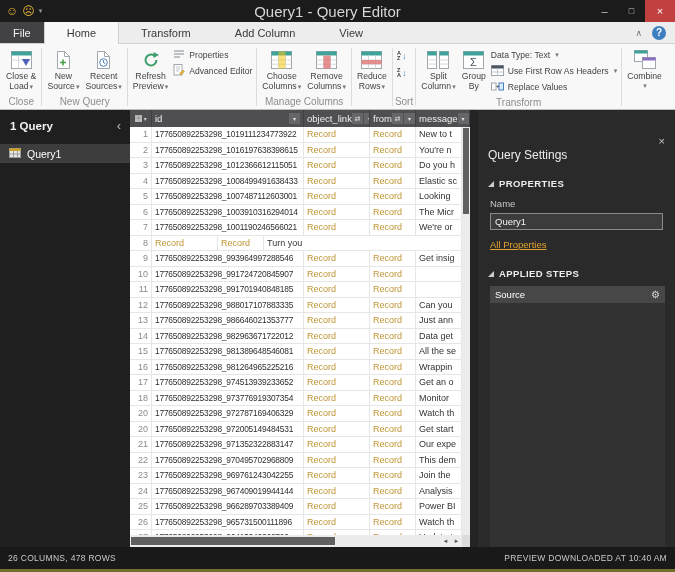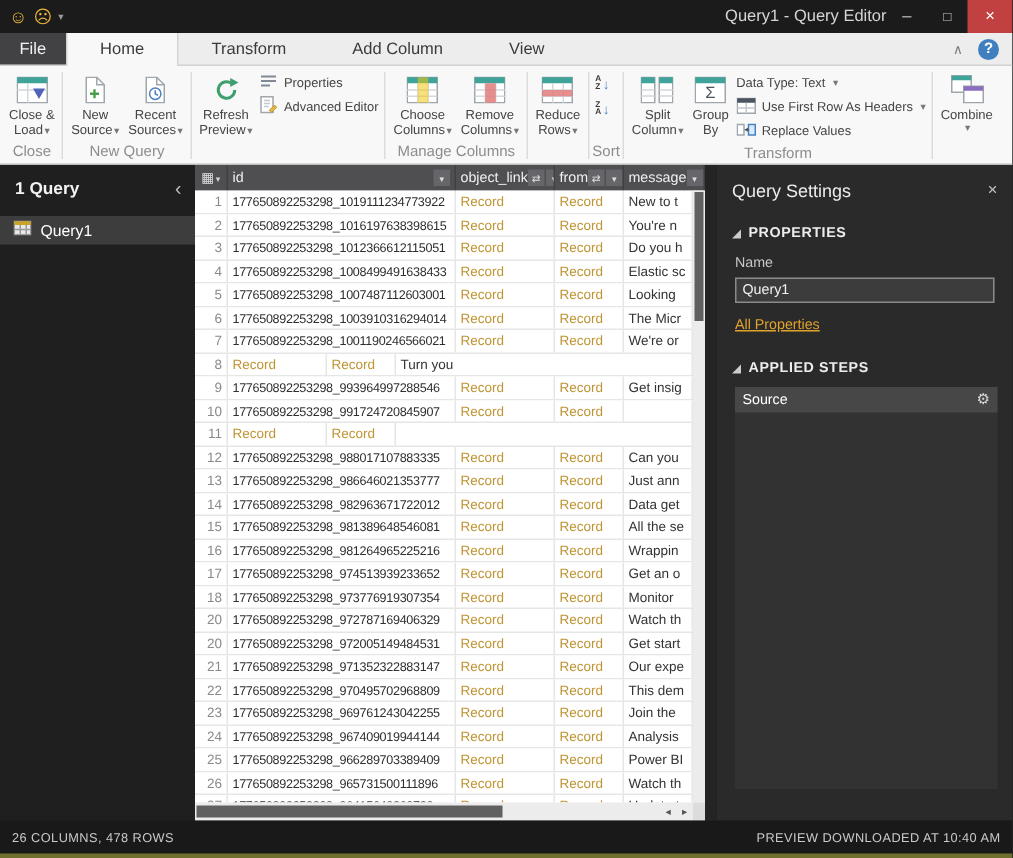--- a/index.html
+++ b/index.html
@@ -5,21 +5,21 @@
   html,body{margin:0;padding:0;}
   *{box-sizing:border-box;}
   body{width:675px;height:572px;font-family:"Liberation Sans",sans-serif;background:#242424;position:relative;overflow:hidden;}
   .window{position:absolute;inset:0;}
 
   
   .titlebar{position:absolute;top:0;left:0;width:675px;height:22px;background:#1b1b1b;display:flex;align-items:center;}
   .tb-left{display:flex;align-items:center;gap:4px;padding-left:6px;min-width:64px;}
   .feedback-icon{color:#e9b53a;font-size:12px;line-height:1;}
   .qa-dd{color:#9a9a9a;font-size:7px;}
-  .tb-title{flex:1;text-align:right;color:#d6d6d6;font-size:11px;}
+  .tb-title{flex:1;text-align:center;color:#d6d6d6;font-size:15px;}
   .tb-controls{display:flex;height:22px;}
   .wbtn{width:27px;height:22px;display:flex;align-items:center;justify-content:center;color:#c9c9c9;font-size:11px;}
   .wbtn.max{font-size:9px;}
   .wbtn.close-btn{background:#c14040;color:#fff;width:30px;}
 
   
   .tabrow{position:absolute;top:22px;left:0;width:675px;height:22px;background:#ededed;border-bottom:1px solid #d2d2d2;display:flex;align-items:stretch;}
   .file-tab{background:#424245;color:#f2f2f2;font-size:11px;padding:0 13px;display:flex;align-items:center;}
   .tab{font-size:11px;color:#3a3a3a;padding:0 22px;display:flex;align-items:center;}
   .tab.active{background:#f8f8f8;border-left:1px solid #d2d2d2;border-right:1px solid #d2d2d2;margin-bottom:-1px;}
@@ -77,21 +77,21 @@
   .vthumb{position:absolute;top:1px;left:1px;width:6px;height:86px;background:#606060;}
   .hscroll{position:absolute;left:0;bottom:0;right:8px;height:12px;background:#ececec;display:flex;align-items:center;}
   .hthumb{margin-left:1px;height:8px;width:204px;background:#606060;}
   .hs-arrows{margin-left:auto;display:flex;}
   .hs-arrow{width:11px;height:12px;display:flex;align-items:center;justify-content:center;font-size:7px;color:#555;}
   .scroll-corner{position:absolute;right:0;bottom:0;width:8px;height:12px;background:#dcdcdc;}
 
   
   .settings{position:absolute;left:478px;top:0;width:197px;height:437px;background:#2a2a2a;}
   .set-head{display:flex;align-items:center;justify-content:space-between;padding:10px 10px 0 10px;}
-  .set-title{color:#ececec;font-size:12px;}
+  .set-title{color:#ececec;font-size:12px;margin-top:28px;}
   .set-close{color:#c6c6c6;font-size:11px;}
   .section-head{display:flex;align-items:center;gap:5px;padding:0 10px;margin-top:16px;color:#ededed;font-size:9.5px;font-weight:bold;letter-spacing:0.4px;}
   .tri{width:0;height:0;border-bottom:6px solid #cccccc;border-left:6px solid transparent;}
   .name-label{padding:9px 12px 4px;color:#c6c6c6;font-size:9.5px;}
   .name-input{display:block;margin:0 12px;width:173px;height:17px;background:#3c3c3c;border:1px solid #8a8a8a;color:#f2f2f2;font-size:9.5px;padding:0 4px;font-family:"Liberation Sans",sans-serif;}
   .all-props{display:inline-block;margin:9px 12px 0;color:#e0a32e;font-size:9.5px;text-decoration:underline;}
   .steps-box{margin:7px 10px 0 12px;background:#323232;height:268px;}
   .step{display:flex;align-items:center;height:17px;background:#474747;color:#fff;font-size:9.5px;padding:0 5px;}
   .step-gear{margin-left:auto;color:#d6d6d6;font-size:10px;line-height:1;}
 
@@ -494,20 +494,21 @@
   <div class="grow">
     <div class="gc c-n">10</div>
     <div class="gc c-id">177650892253298_991724720845907</div>
     <div class="gc c-ol record">Record</div>
     <div class="gc c-from record">Record</div>
     <div class="gc c-msg"></div>
   </div>
 
   <div class="grow">
     <div class="gc c-n">11</div>
+    <div class="gc c-id">177650892253298_991701940848185</div>
     <div class="gc c-ol record">Record</div>
     <div class="gc c-from record">Record</div>
     <div class="gc c-msg"></div>
   </div>
 
   <div class="grow">
     <div class="gc c-n">12</div>
     <div class="gc c-id">177650892253298_988017107883335</div>
     <div class="gc c-ol record">Record</div>
     <div class="gc c-from record">Record</div>

